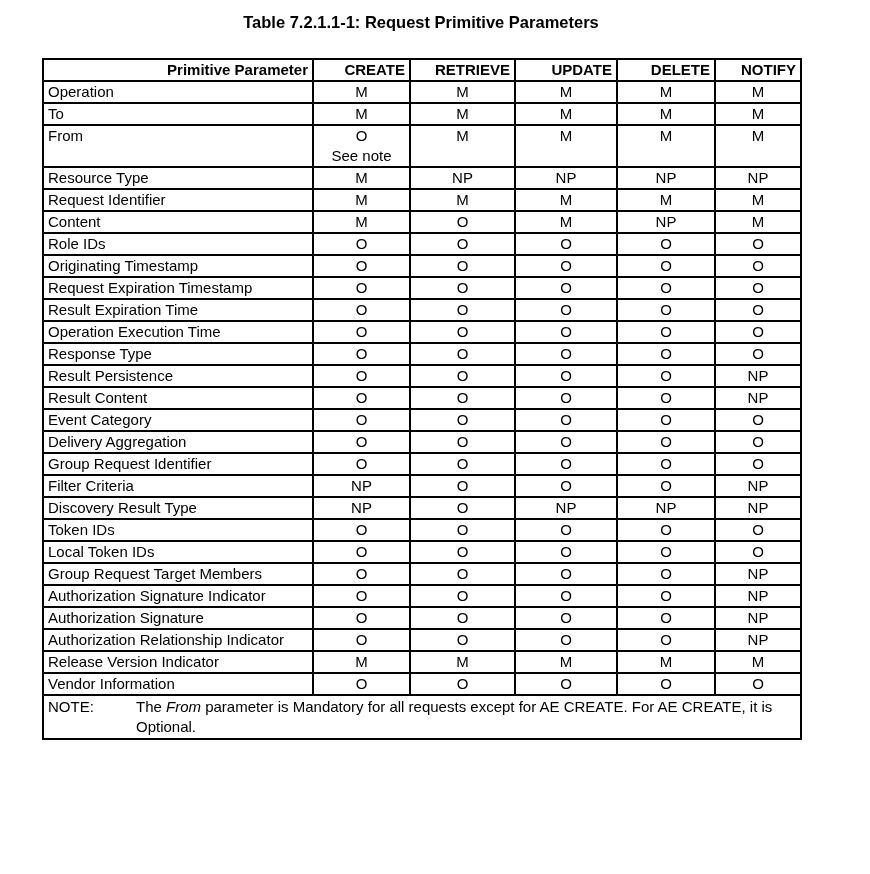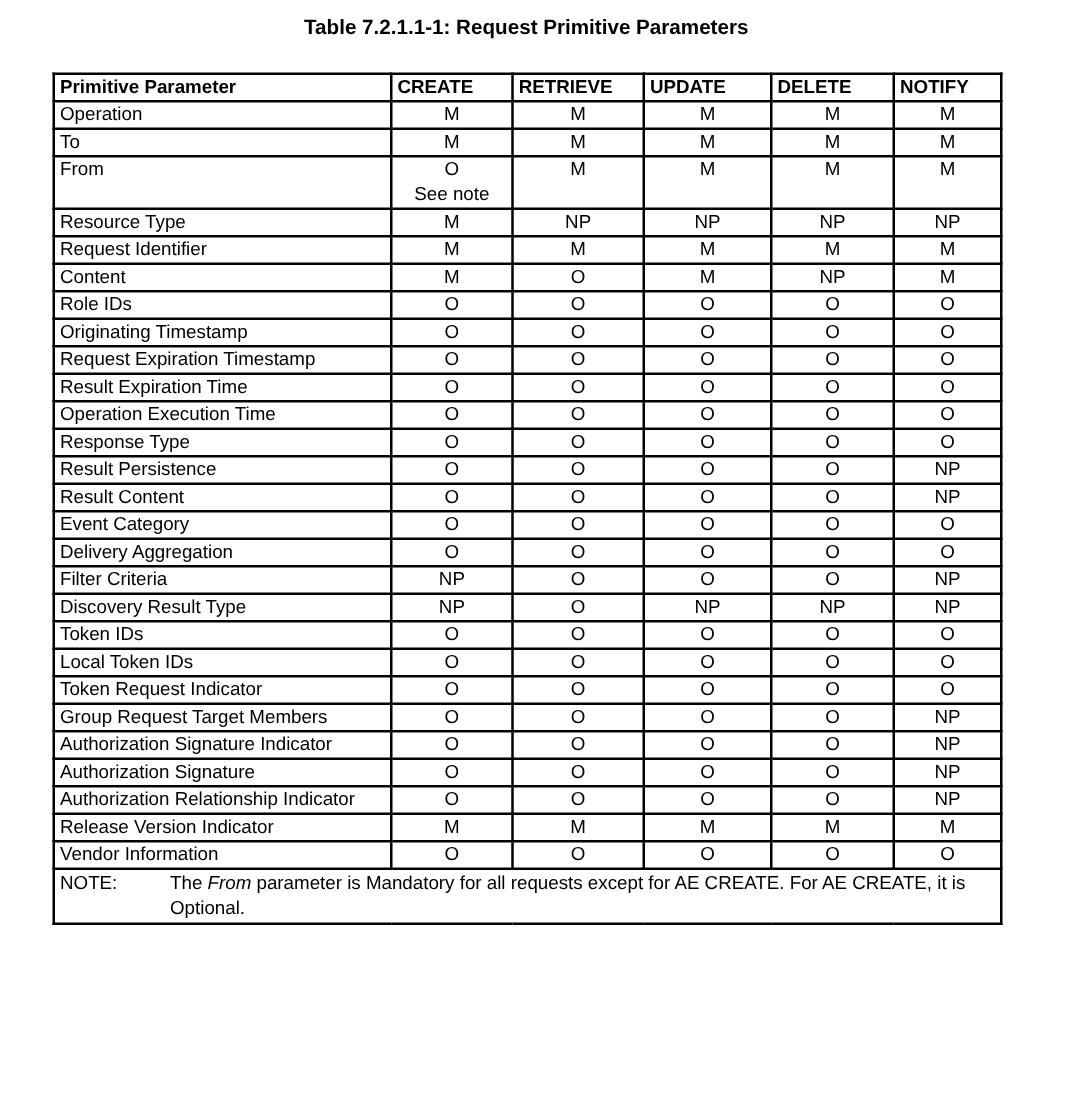--- a/index.html
+++ b/index.html
@@ -38,21 +38,21 @@
   .params-table td {
     border: 2px solid #000000;
     font-size: 15px;
     line-height: 20px;
     padding: 0 4px;
     vertical-align: top;
     overflow: hidden;
   }
   .params-table th {
     font-weight: bold;
-    text-align: left;
+    text-align: right;
     height: 20px;
     margin-top: 19px;
   }
   .param-cell {
     text-align: left;
     height: 20px;
   }
   .value-cell {
     text-align: center;
     white-space: pre-line;
@@ -222,20 +222,28 @@
         </tr>
         <tr>
           <td class="param-cell">Delivery Aggregation</td>
           <td class="value-cell">O</td>
           <td class="value-cell">O</td>
           <td class="value-cell">O</td>
           <td class="value-cell">O</td>
           <td class="value-cell">O</td>
         </tr>
         <tr>
+          <td class="param-cell">Group Request Identifier</td>
+          <td class="value-cell">O</td>
+          <td class="value-cell">O</td>
+          <td class="value-cell">O</td>
+          <td class="value-cell">O</td>
+          <td class="value-cell">O</td>
+        </tr>
+        <tr>
           <td class="param-cell">Filter Criteria</td>
           <td class="value-cell">NP</td>
           <td class="value-cell">O</td>
           <td class="value-cell">O</td>
           <td class="value-cell">O</td>
           <td class="value-cell">NP</td>
         </tr>
         <tr>
           <td class="param-cell">Discovery Result Type</td>
           <td class="value-cell">NP</td>
@@ -247,28 +255,20 @@
         <tr>
           <td class="param-cell">Token IDs</td>
           <td class="value-cell">O</td>
           <td class="value-cell">O</td>
           <td class="value-cell">O</td>
           <td class="value-cell">O</td>
           <td class="value-cell">O</td>
         </tr>
         <tr>
           <td class="param-cell">Local Token IDs</td>
-          <td class="value-cell">O</td>
-          <td class="value-cell">O</td>
-          <td class="value-cell">O</td>
-          <td class="value-cell">O</td>
-          <td class="value-cell">O</td>
-        </tr>
-        <tr>
-          <td class="param-cell">Token Request Indicator</td>
           <td class="value-cell">O</td>
           <td class="value-cell">O</td>
           <td class="value-cell">O</td>
           <td class="value-cell">O</td>
           <td class="value-cell">O</td>
         </tr>
         <tr>
           <td class="param-cell">Group Request Target Members</td>
           <td class="value-cell">O</td>
           <td class="value-cell">O</td>

